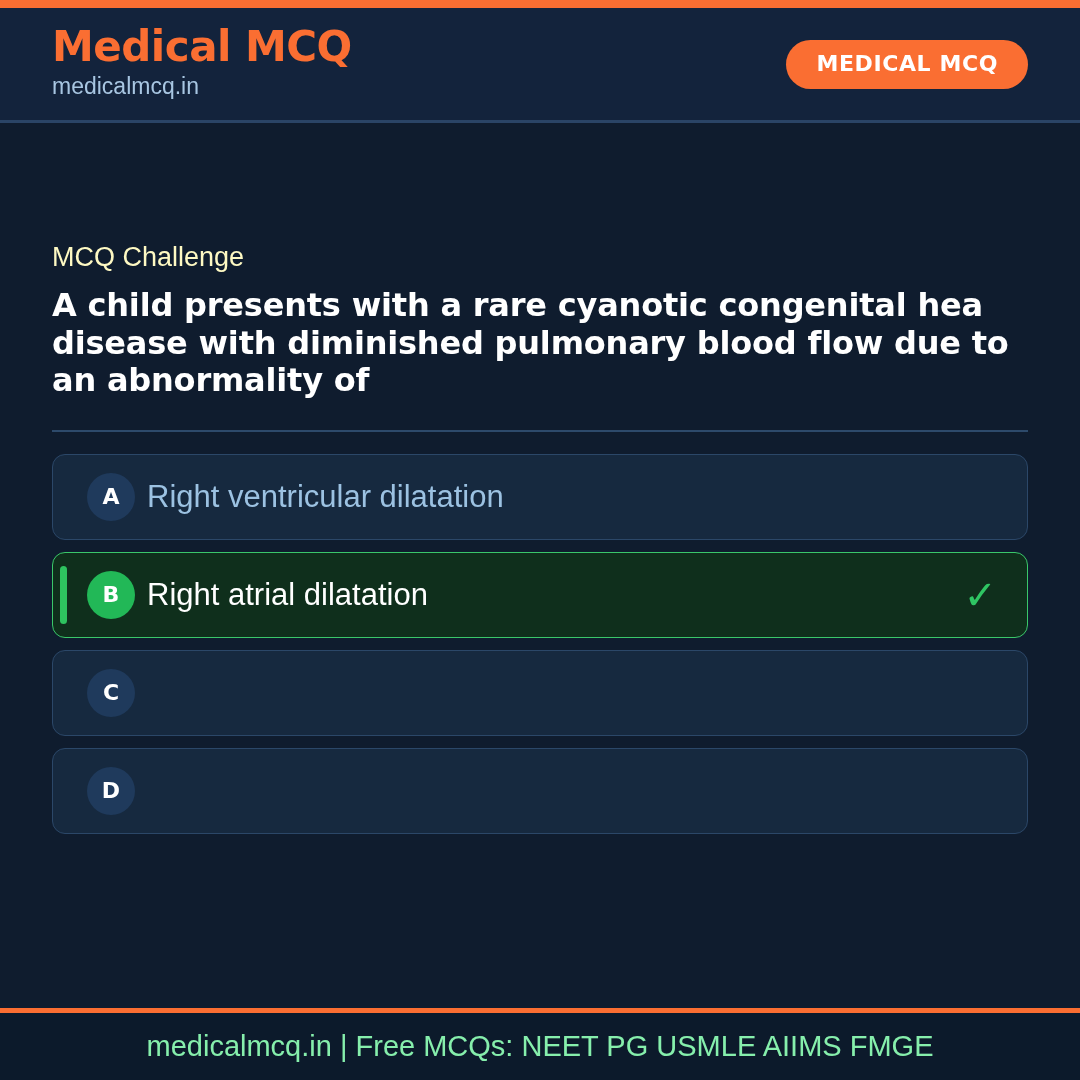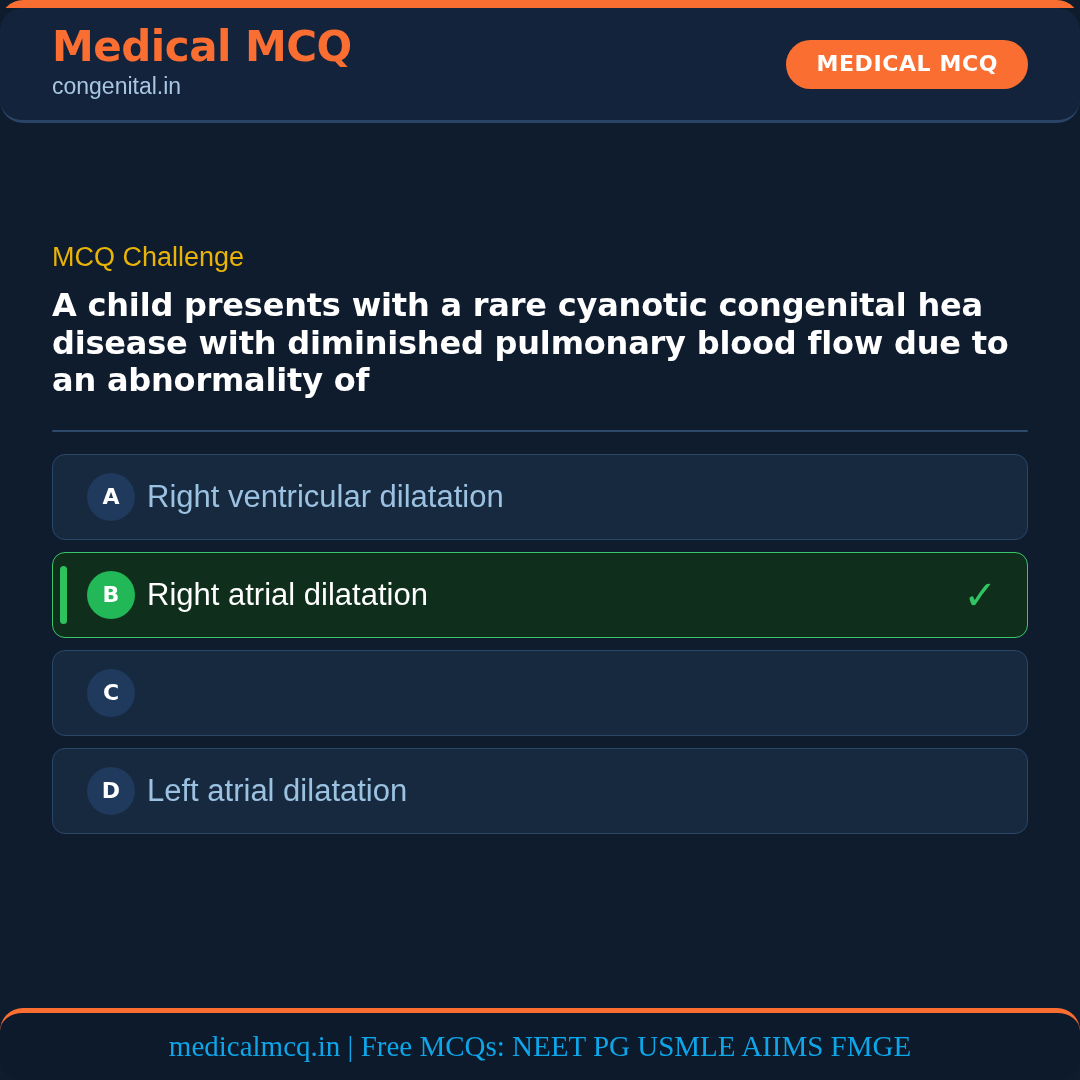--- a/index.html
+++ b/index.html
@@ -1,15 +1,15 @@
 <!DOCTYPE html>
 <html><head>
 <meta charset="utf-8">
 <style>
-  * { margin: 0; padding: 0; box-sizing: border-box; border-radius: 23px; }
+  * { margin: 0; padding: 0; box-sizing: border-box; }
 
   html, body {
     width: 1080px;
     height: 1080px;
     overflow: hidden;
   }
 
   body {
     background: #0F1C2E;
     font-family: "DejaVu Sans", sans-serif;
@@ -88,21 +88,21 @@
   
   .main {
     flex: 1 1 auto;
     position: relative;
     padding: 118px 52px 0 52px;
   }
 
   .kicker {
     font-family: "Liberation Sans", sans-serif;
     font-size: 27px;
-    color: #eab308;
+    color: #fef9c3;
     line-height: 1.2;
     margin-bottom: 14px;
   }
 
   .question {
     font-family: "DejaVu Sans", sans-serif;
     font-size: 32px;
     font-weight: bold;
     color: #FFFFFF;
     line-height: 1.17;
@@ -203,38 +203,38 @@
     flex: 0 0 72px;
     border-top: 5px solid #FA6E32;
     background: #0C1venture;
     background: #0C1A2B;
     display: flex;
     align-items: center;
     justify-content: center;
   }
 
   .footer-text {
-    font-family: Liberation Serif, serif;
+    font-family: Liberation Sans, sans-serif;
     font-size: 29px;
-    color: #0ea5e9;
+    color: #86efac;
     white-space: nowrap;
     line-height: 1;
   }
 </style>
 </head>
 <body>
 
 <div class="poster">
 
   <div class="top-accent"></div>
 
   <div class="header">
     <div class="brand-block">
       <div class="brand-title">Medical MCQ</div>
-      <div class="brand-sub">congenital.in</div>
+      <div class="brand-sub">medicalmcq.in</div>
     </div>
     <div class="header-badge">MEDICAL MCQ</div>
   </div>
 
   <div class="main">
 
     <div class="kicker">MCQ Challenge</div>
 
     <div class="question">A child presents with a rare cyanotic congenital hea disease with diminished pulmonary blood flow due to an abnormality of</div>
 
@@ -255,21 +255,20 @@
         <div class="tick">✓</div>
       </div>
 
       <div class="option">
         <div class="badge">C</div>
         <div class="tick"></div>
       </div>
 
       <div class="option">
         <div class="badge">D</div>
-        <div class="label">Left atrial dilatation</div>
         <div class="tick"></div>
       </div>
 
     </div>
   </div>
 
   <div class="footer">
     <div class="footer-text">medicalmcq.in   |   Free MCQs: NEET PG  USMLE  AIIMS  FMGE</div>
   </div>
 

